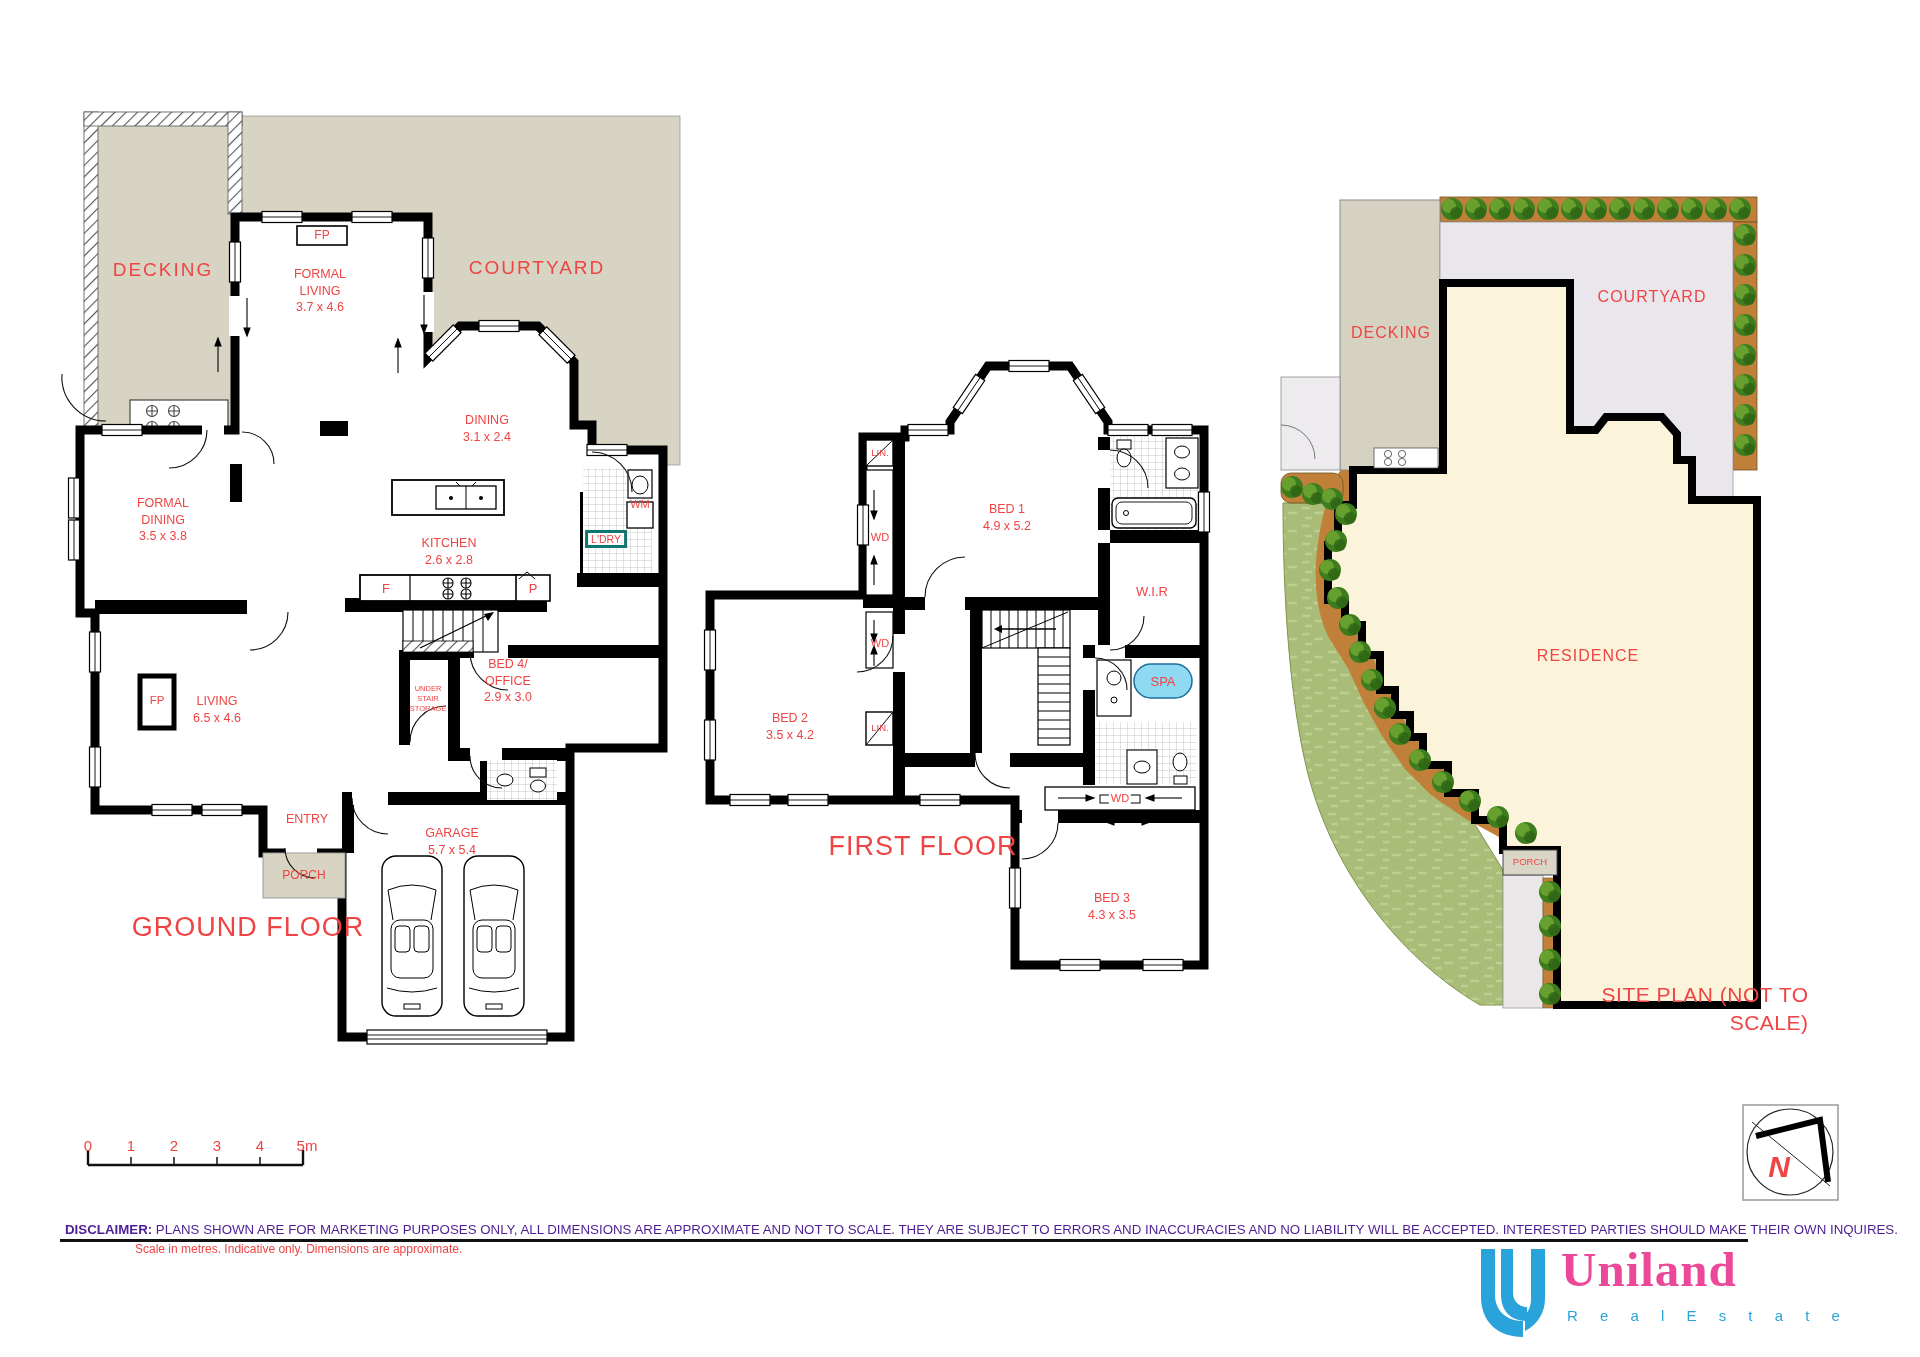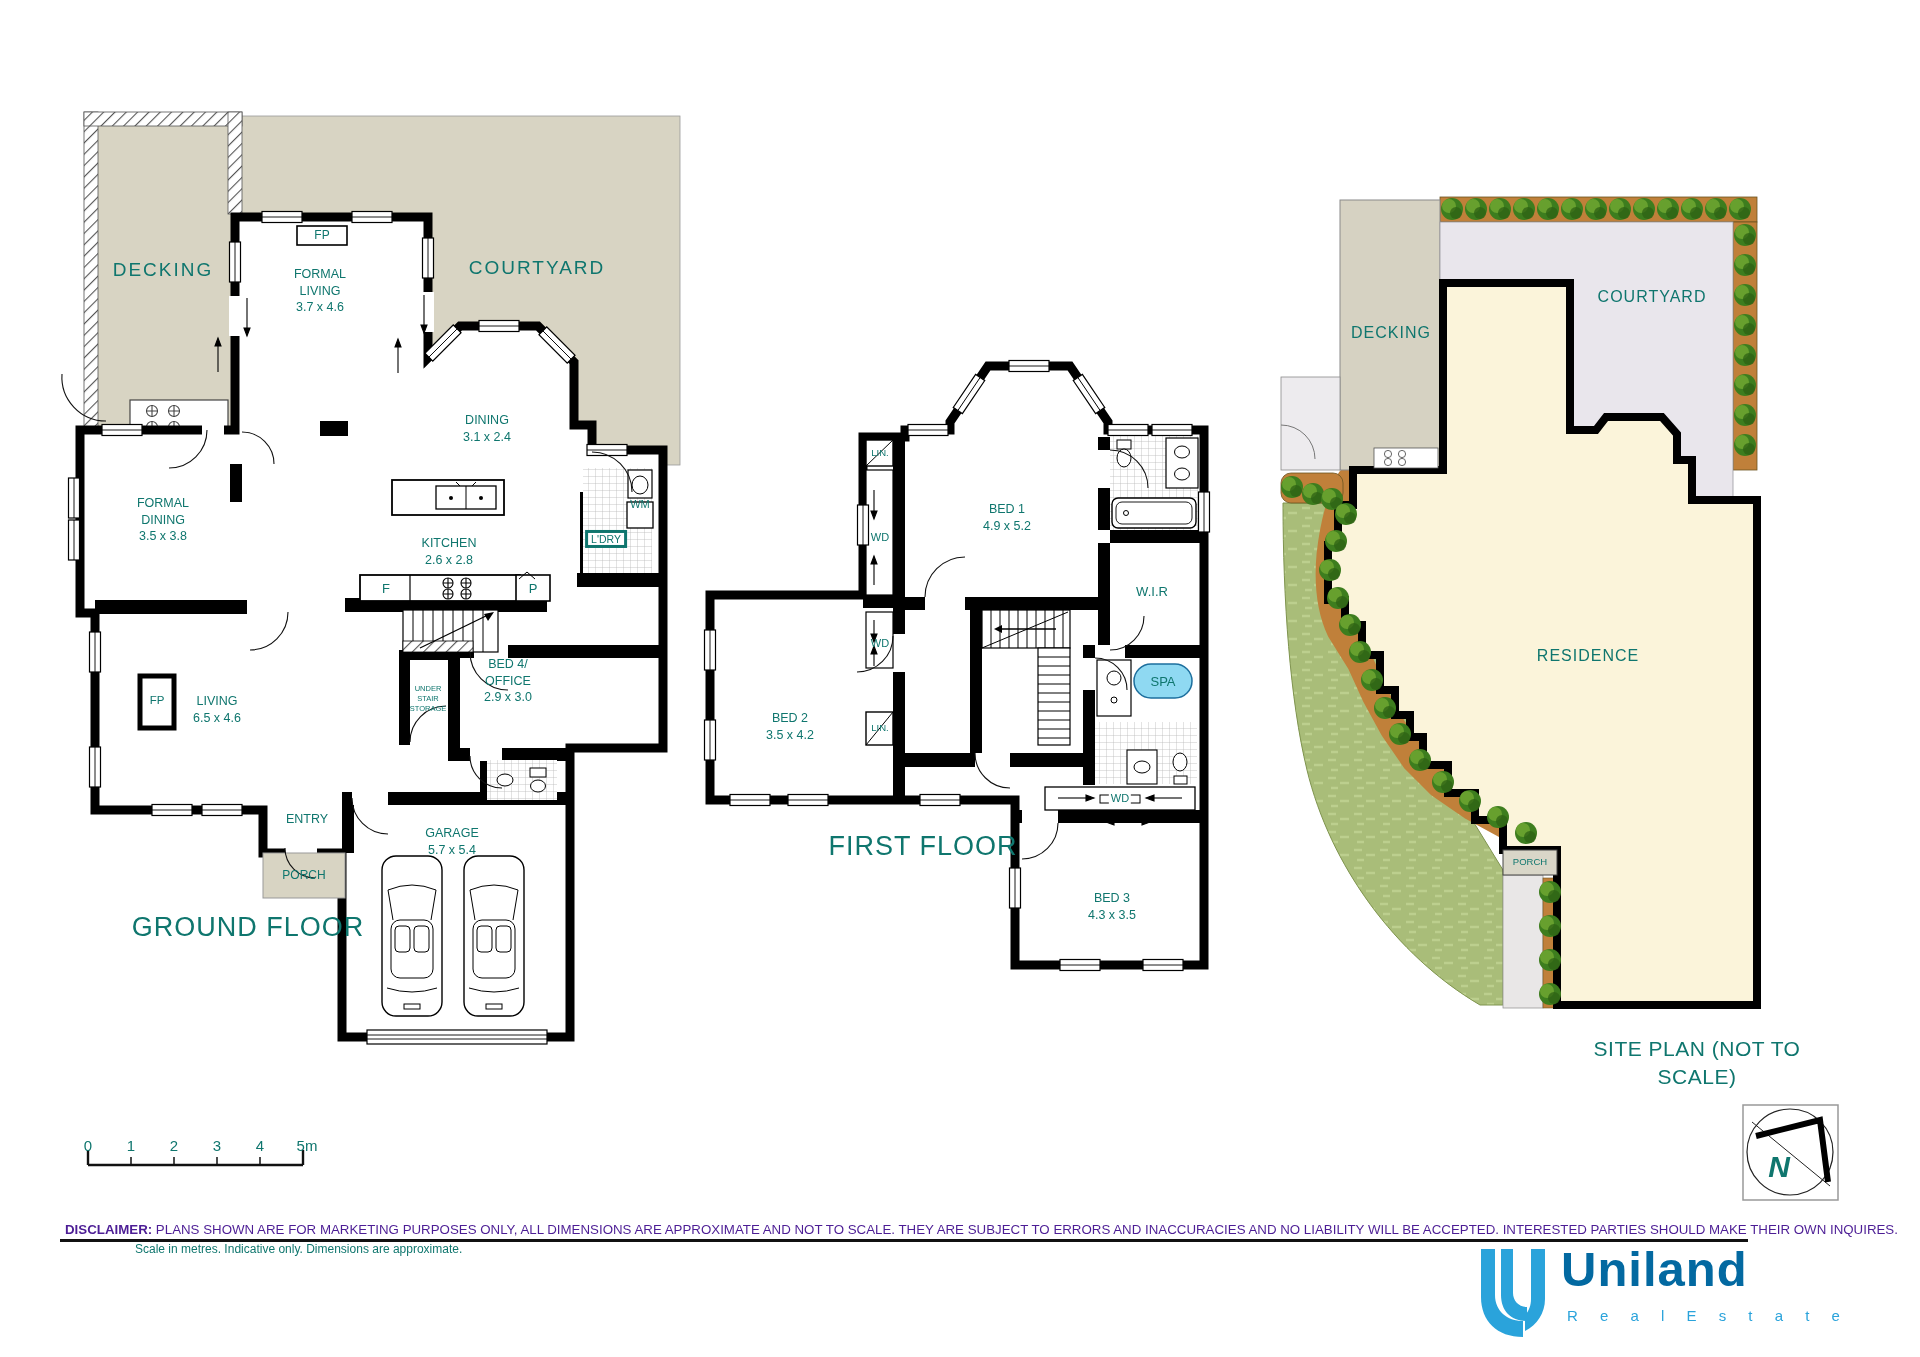--- a/index.html
+++ b/index.html
@@ -1,20 +1,20 @@
 <!DOCTYPE html>
 <html><head>
 <meta charset="utf-8">
 <style>
   html,body{margin:0;padding:0;background:#fff;}
   body{width:1920px;height:1357px;position:relative;font-family:"Liberation Sans",sans-serif;}
   .page{position:absolute;left:0;top:0;width:1920px;height:1357px;background:#fff;overflow:hidden;}
   svg.plan{position:absolute;left:0;top:0;}
   .lbl{position:absolute;transform:translate(-50%,-50%);white-space:pre-line;text-align:center;
-       color:#0f766e;line-height:1.32;font-family:"Liberation Sans",sans-serif;}
+       color:#ef4444;line-height:1.32;font-family:"Liberation Sans",sans-serif;}
   .laligned{transform:translate(0,-50%);text-align:left;white-space:nowrap;}
   .boxed{background:#fff;border:3px solid #0f766e;padding:0 3px;line-height:1.15;}
   .disc{position:absolute;left:65px;top:1222px;font-size:13.3px;color:#4c1d95;white-space:nowrap;}
   .disc b{font-weight:bold;}
   .addr{position:absolute;left:63px;top:1288px;font-size:31px;color:#2d2d2d;letter-spacing:0.5px;}
   .brand{position:absolute;left:1475px;top:1247px;width:400px;height:108px;}
   .brand .word{position:absolute;left:86px;top:-6px;font-size:49px;font-weight:bold;letter-spacing:1px;}
   .brand .tag{position:absolute;left:92px;top:60px;font-size:15px;letter-spacing:9px;}
   .rule{position:absolute;left:60px;top:1239px;width:1688px;height:3px;background:#111;}
 </style>
@@ -441,21 +441,21 @@
 <div class="lbl" style="left:880px;top:728px;font-size:9.5px;">LIN.</div>
 <div class="lbl" style="left:923px;top:847px;font-size:27px;letter-spacing:1px;">FIRST FLOOR</div>
 <div class="lbl" style="left:1120px;top:798px;font-size:11px;background:#fff;padding:0 2px;">WD</div>
 <div class="lbl" style="left:1112px;top:906px;font-size:12.5px;">BED 3
 4.3 x 3.5</div>
 
 <div class="lbl" style="left:1391px;top:333px;font-size:16px;letter-spacing:1px;">DECKING</div>
 <div class="lbl" style="left:1652px;top:297px;font-size:16px;letter-spacing:1px;">COURTYARD</div>
 <div class="lbl" style="left:1588px;top:656px;font-size:16px;letter-spacing:1px;">RESIDENCE</div>
 <div class="lbl" style="left:1530px;top:862px;font-size:9.5px;">PORCH</div>
-<div class="lbl" style="left:1697px;top:1063px;font-size:21px;letter-spacing:0.5px;">SITE PLAN (NOT TO SCALE)</div>
+<div class="lbl" style="left:1697px;top:1009px;font-size:21px;letter-spacing:0.5px;text-align:right;">SITE PLAN (NOT TO SCALE)</div>
 
 <div class="lbl" style="left:88px;top:1146px;font-size:15px;">0</div>
 <div class="lbl" style="left:131px;top:1146px;font-size:15px;">1</div>
 <div class="lbl" style="left:174px;top:1146px;font-size:15px;">2</div>
 <div class="lbl" style="left:217px;top:1146px;font-size:15px;">3</div>
 <div class="lbl" style="left:260px;top:1146px;font-size:15px;">4</div>
 <div class="lbl" style="left:307px;top:1146px;font-size:15px;">5m</div>
 <div class="lbl laligned" style="left:87px;top:1250px;font-size:12px;margin-left:48px;">Scale in metres. Indicative only. Dimensions are approximate.</div>
 
 <div class="disc">
@@ -466,17 +466,17 @@
 
 
 <div class="lbl" style="left:1779px;top:1167px;font-size:30px;font-weight:bold;font-style:italic;">N</div>
 
 <div class="brand">
   <svg width="80" height="100" viewBox="0 0 80 100">
     <path d="M6,2 L20,2 L20,48 C20,64 32,74 48,74 L48,90 C22,90 6,74 6,50 Z" fill="#2aa3db"></path>
     <path d="M26,2 L38,2 L38,46 C38,54 44,60 52,60 L52,74 C36,74 26,64 26,48 Z" fill="#2aa3db"></path>
     <path d="M56,2 L70,2 L70,52 C70,66 62,78 50,84 L50,68 C54,64 56,58 56,52 Z" fill="#2aa3db"></path>
   </svg>
-  <div class="word" style="color:#0369a1;">Uniland</div>
+  <div class="word" style="color:#ec4899;font-family:Liberation Serif, serif;">Uniland</div>
   <div class="tag" style="color:#2aa3db;">R e a l   E s t a t e</div>
 </div>
 
 </div>
 
 </body></html>

